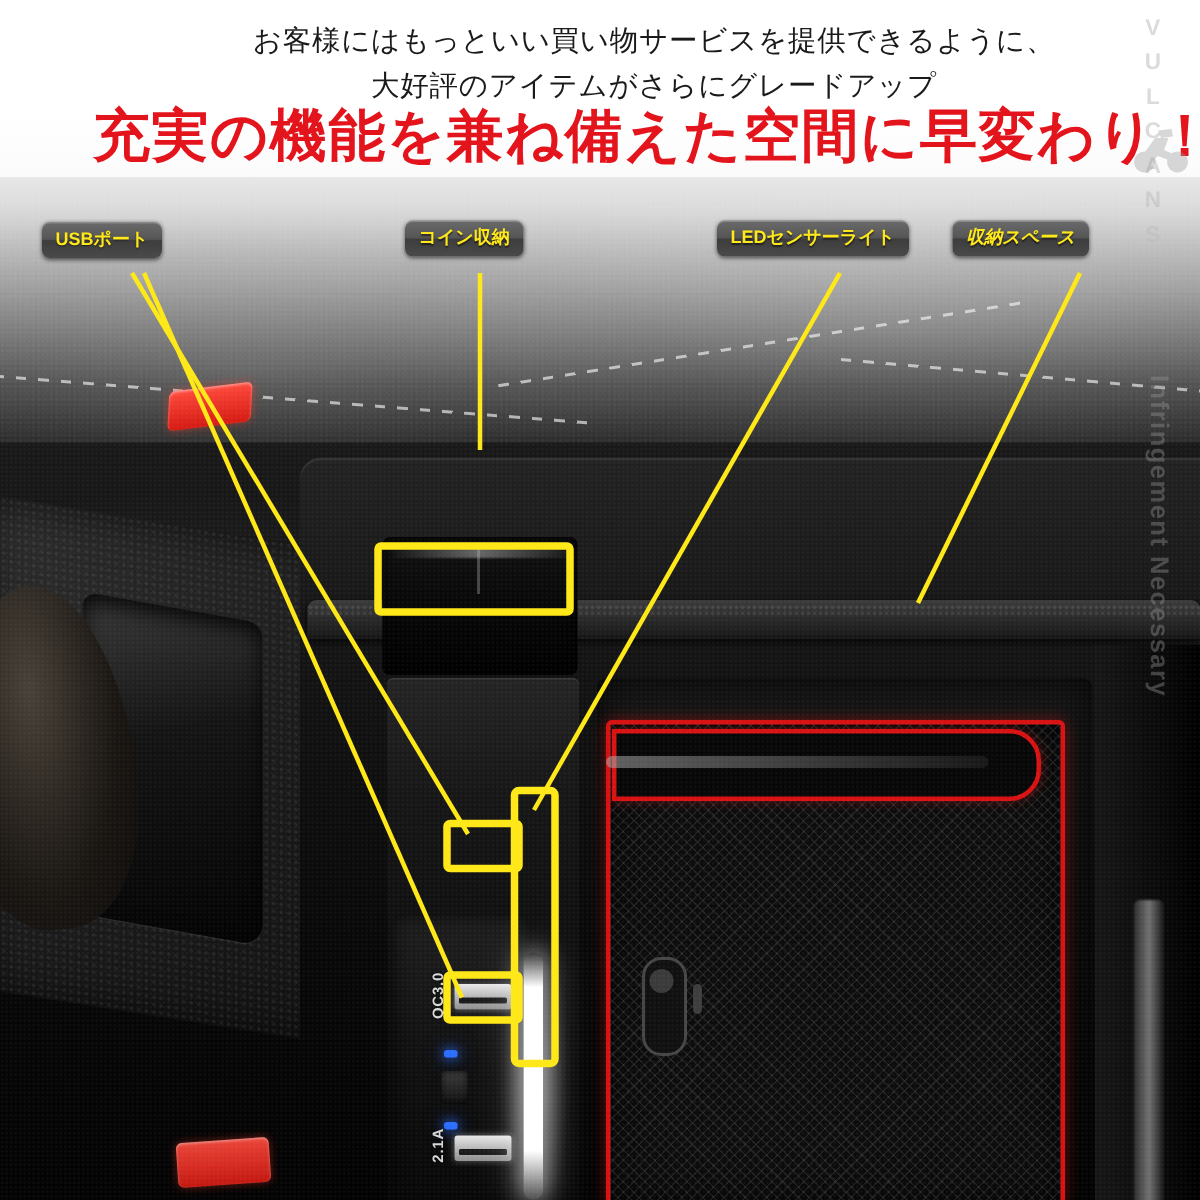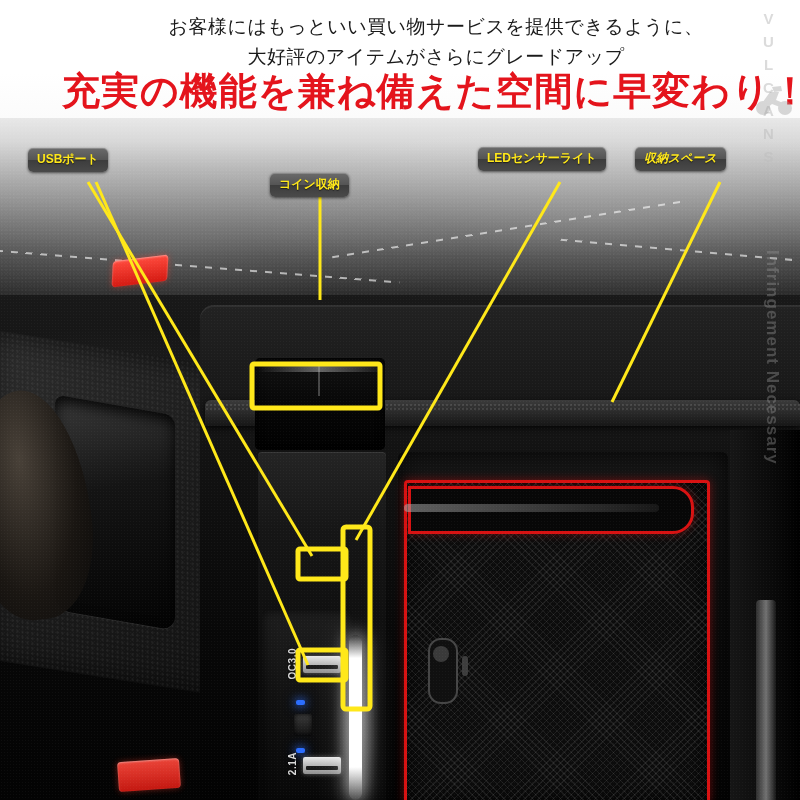--- a/index.html
+++ b/index.html
@@ -243,21 +243,21 @@
       <rect x="252" y="364" width="128" height="44" rx="2"></rect>
       <rect x="298" y="549" width="48" height="30" rx="2"></rect>
       <rect x="298" y="650" width="48" height="30" rx="2"></rect>
       <rect x="343" y="527" width="27" height="182" rx="3"></rect>
     </g>
   </svg>
 
   <div class="badge" style="left:28px;top:148px;">
     <span>USBポート</span>
   </div>
-  <div class="badge" style="left:270px;top:147px;margin-top:26px;">
+  <div class="badge" style="left:270px;top:147px;">
     <span>コイン収納</span>
   </div>
   <div class="badge" style="left:478px;top:147px;">
     <span>LEDセンサーライト</span>
   </div>
   <div class="badge" style="left:635px;top:147px;font-style:italic;">
     <span>収納スペース</span>
   </div>
 
   <div style="position:absolute;left:760px;top:10px;z-index:70;

